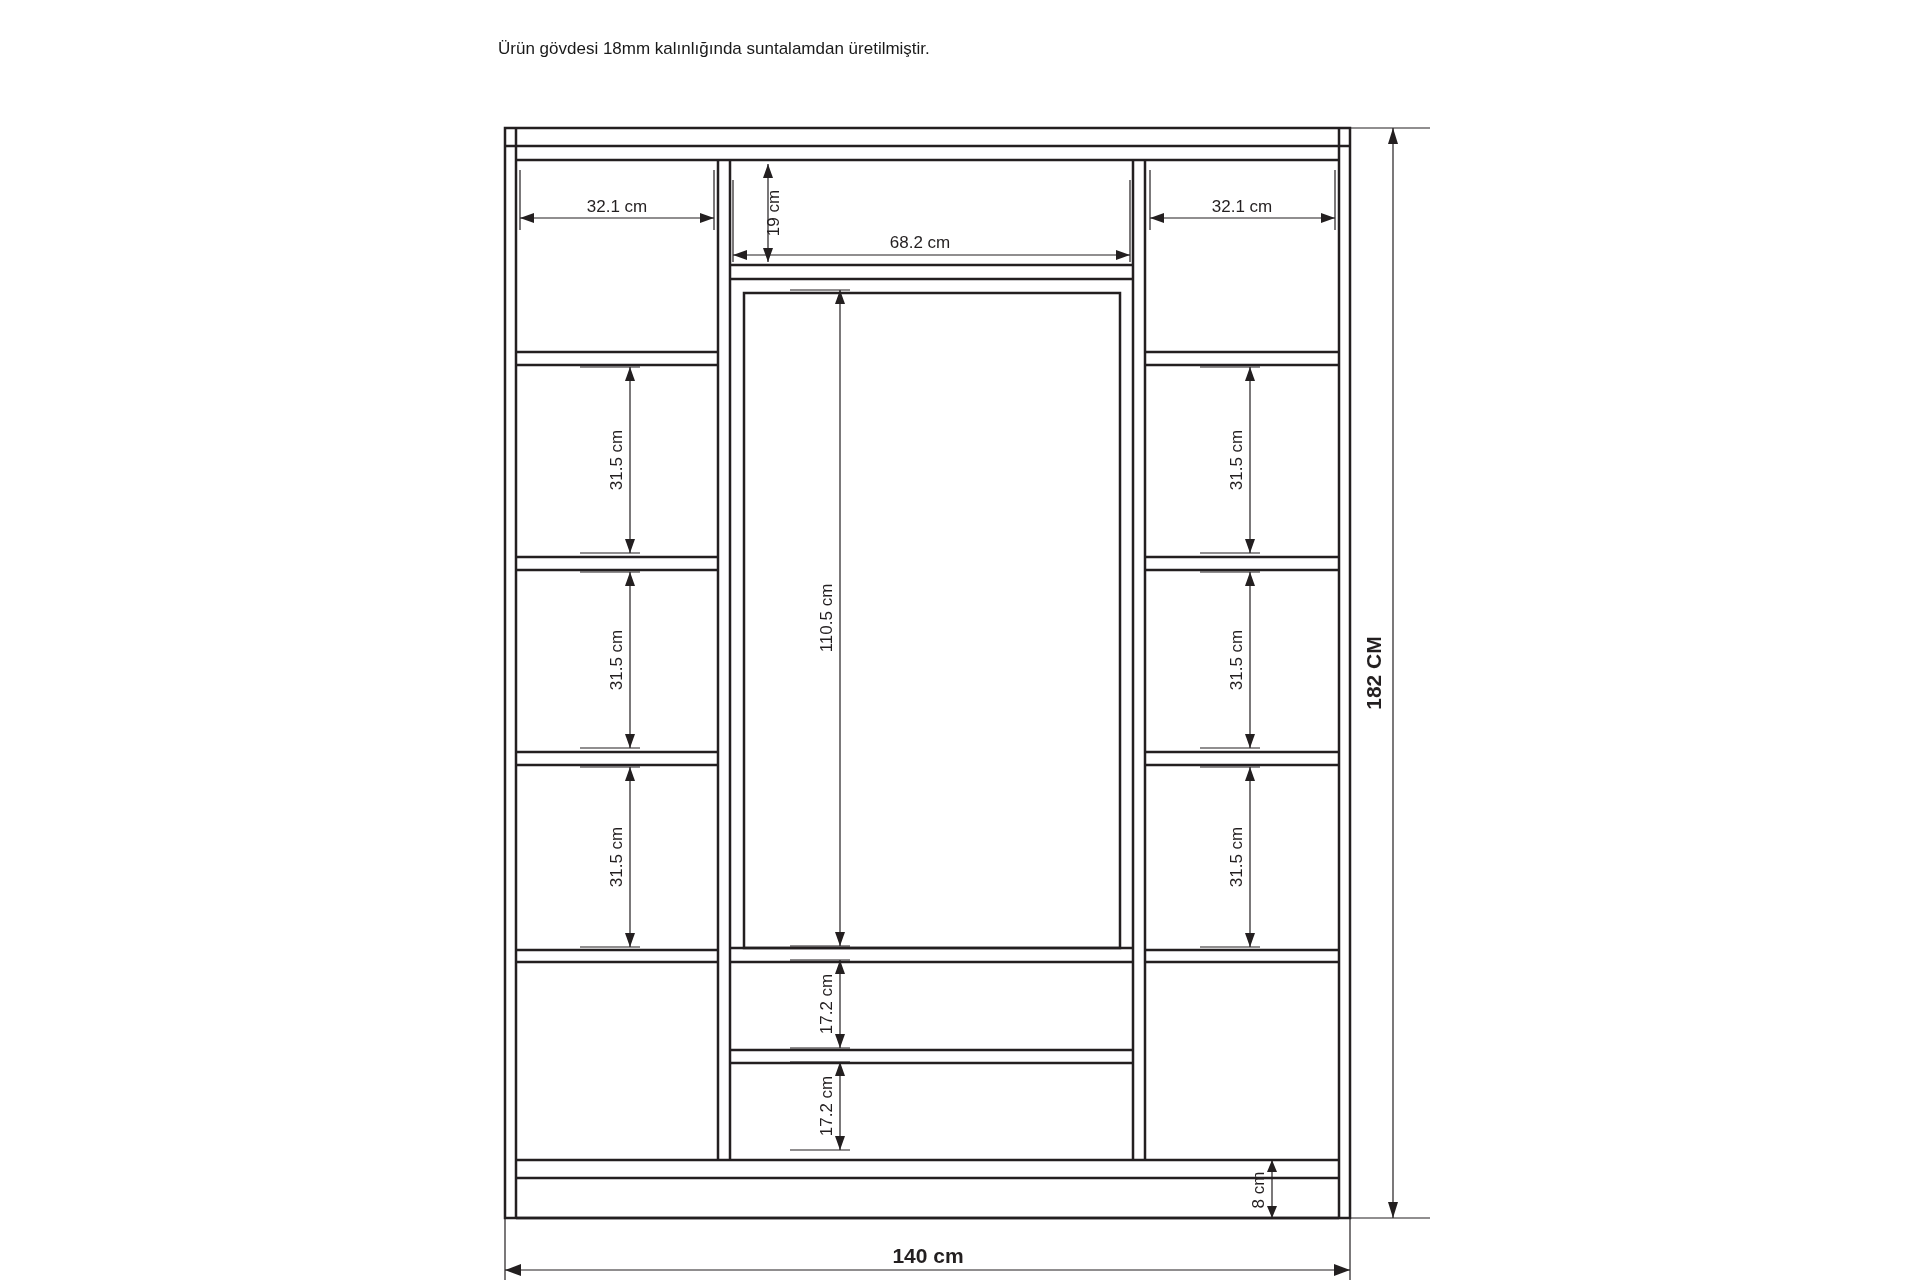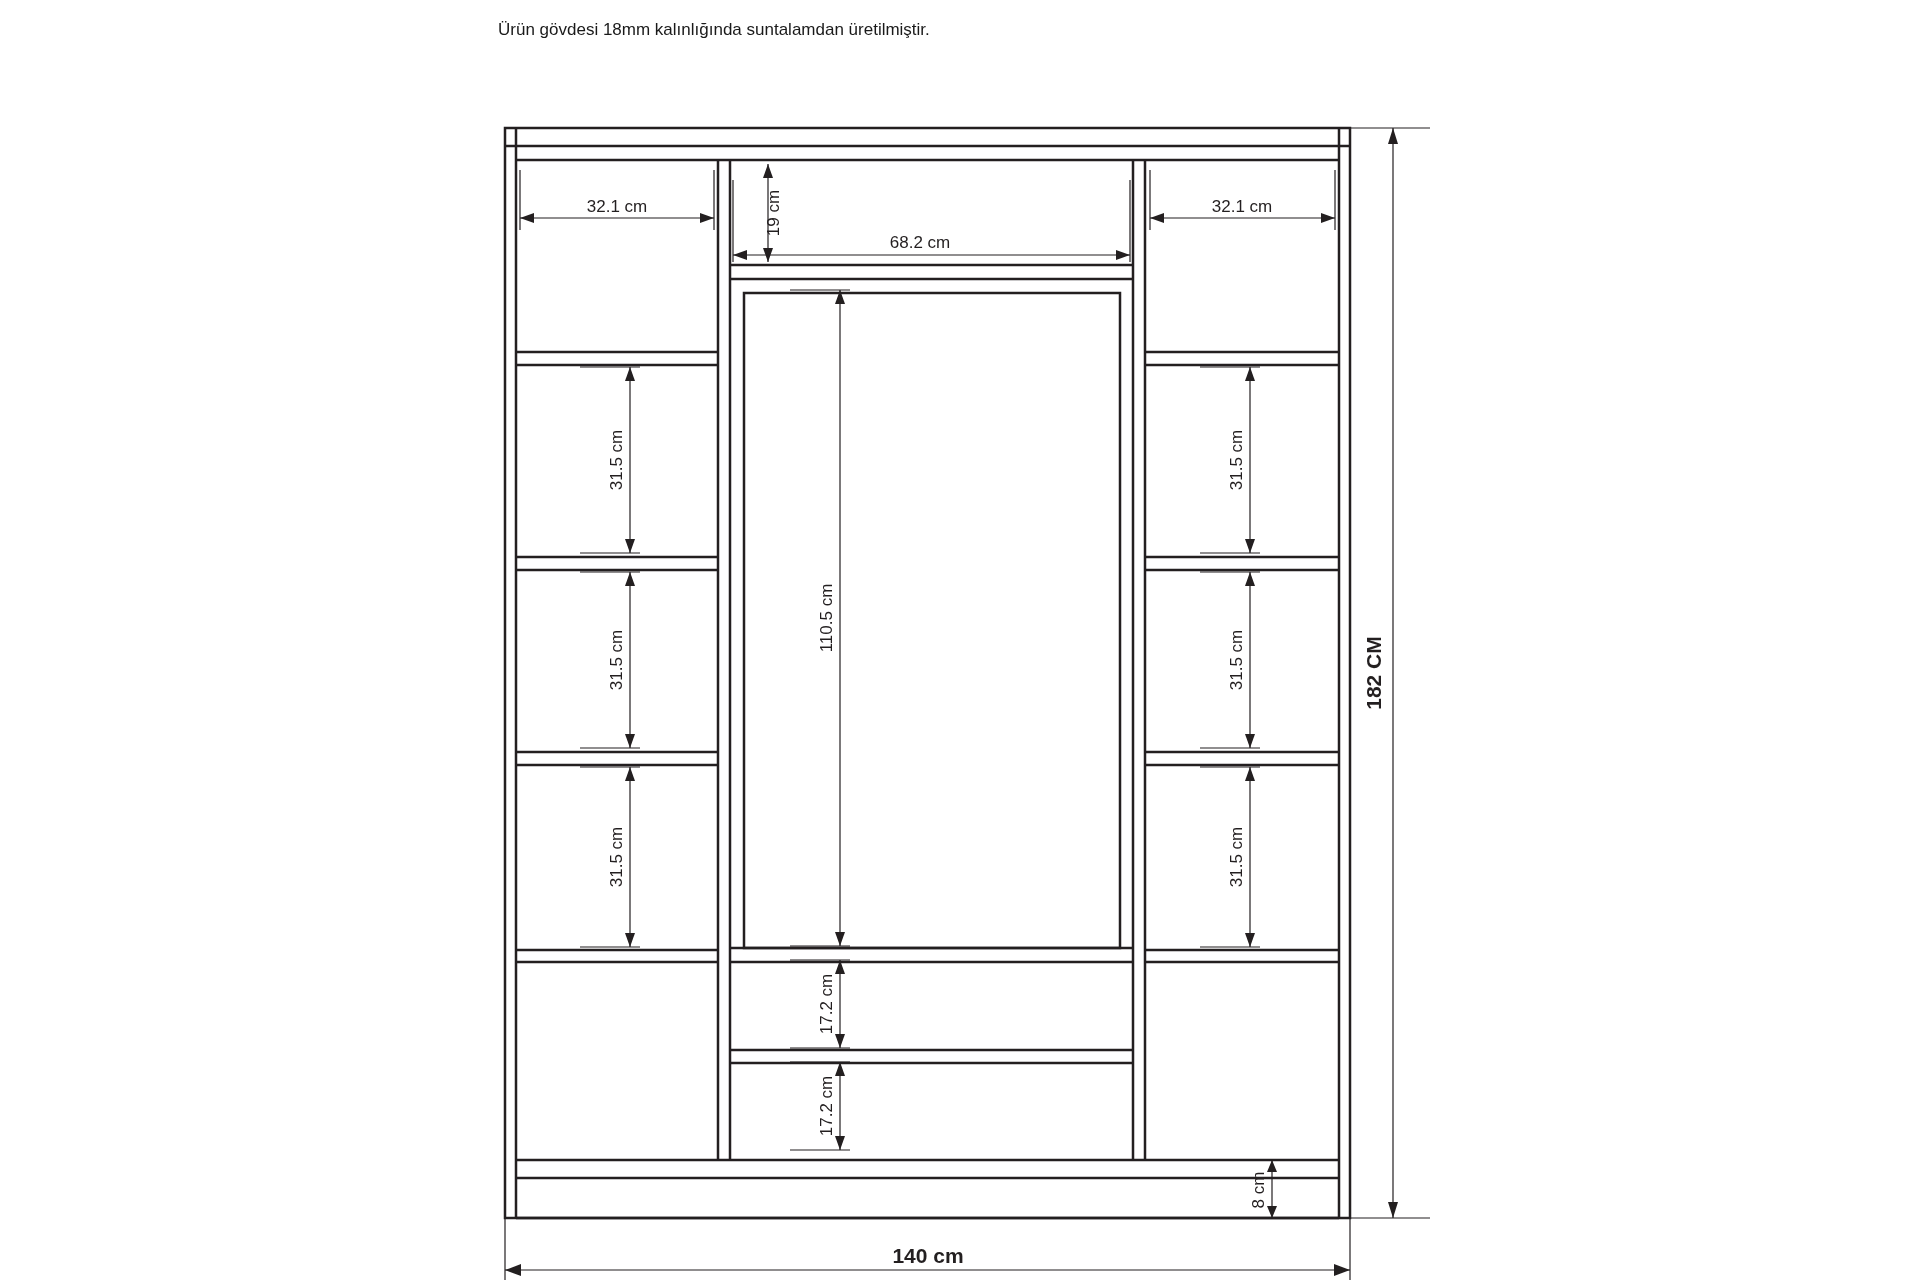--- a/index.html
+++ b/index.html
@@ -17,21 +17,21 @@
   }
   #canvas {
     position: absolute;
     left: 0; top: 0;
     width: 1920px;
     height: 1280px;
   }
   .note {
     position: absolute;
     left: 498px;
-    top: 20px;
+    top: 39px;
     font-size: 17px;
     color: #1a1a1a;
     white-space: nowrap;
   }
   svg { display: block; }
   .body-line { stroke: #231f20; fill: none; }
   .dim-line { stroke: #231f20; fill: none; stroke-width: 1.2; }
   .dim-text {
     font-family: "Liberation Sans", sans-serif;
     font-size: 17px;

